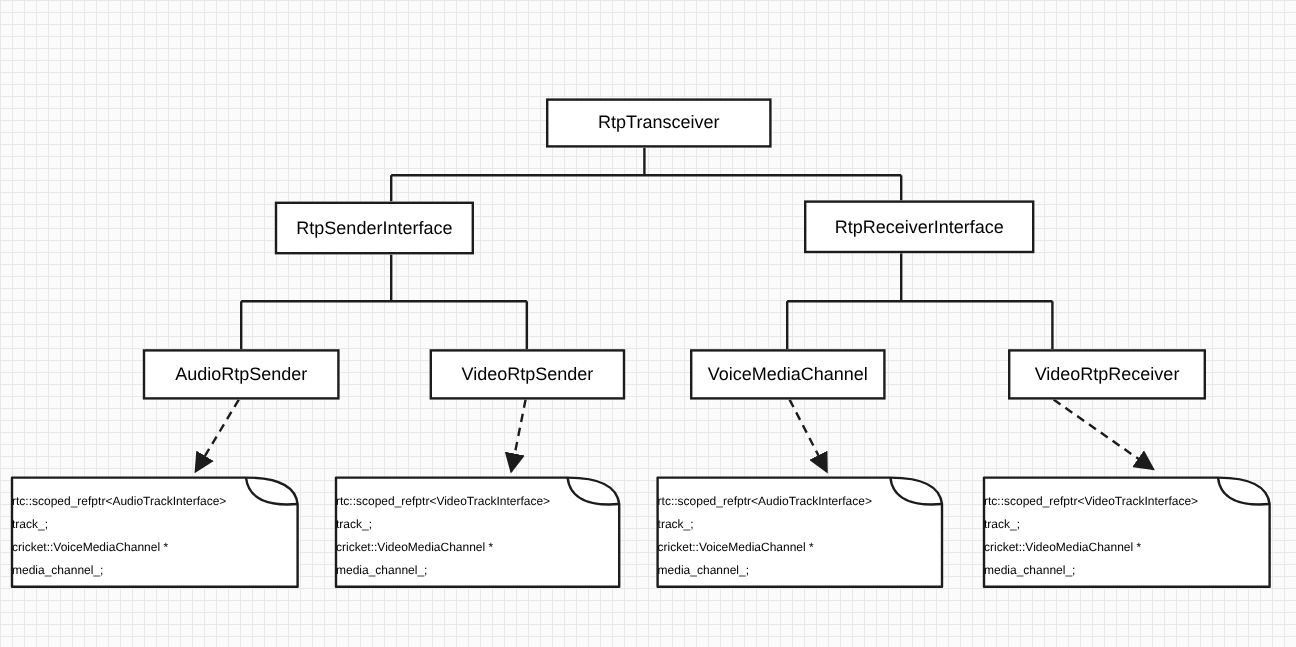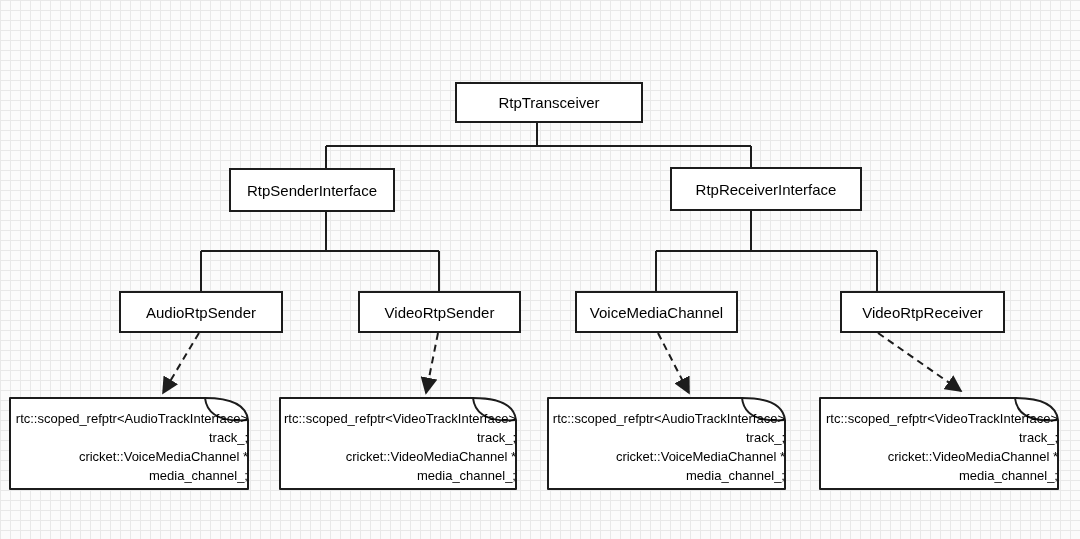--- a/index.html
+++ b/index.html
@@ -51,22 +51,22 @@
     background: #ffffff;
     border: 2px solid #1c1c1c;
     display: flex;
     align-items: center;
     justify-content: center;
     font-size: 15px;
     white-space: nowrap;
   }
   .note-text {
     position: absolute;
-    text-align: right;
-    font-size: 13px;
+    text-align: left;
+    font-size: 10px;
     line-height: 19px;
     white-space: nowrap;
   }
   
   #node-rtp-transceiver      { left: 455px; top:  82px; width: 188px; height: 41px; }
   #node-rtp-sender-iface     { left: 229px; top: 168px; width: 166px; height: 44px; }
   #node-rtp-receiver-iface   { left: 670px; top: 167px; width: 192px; height: 44px; }
   #node-audio-rtp-sender     { left: 119px; top: 291px; width: 164px; height: 42px; }
   #node-video-rtp-sender     { left: 358px; top: 291px; width: 163px; height: 42px; }
   #node-audio-rtp-receiver   { left: 575px; top: 291px; width: 163px; height: 42px; }

